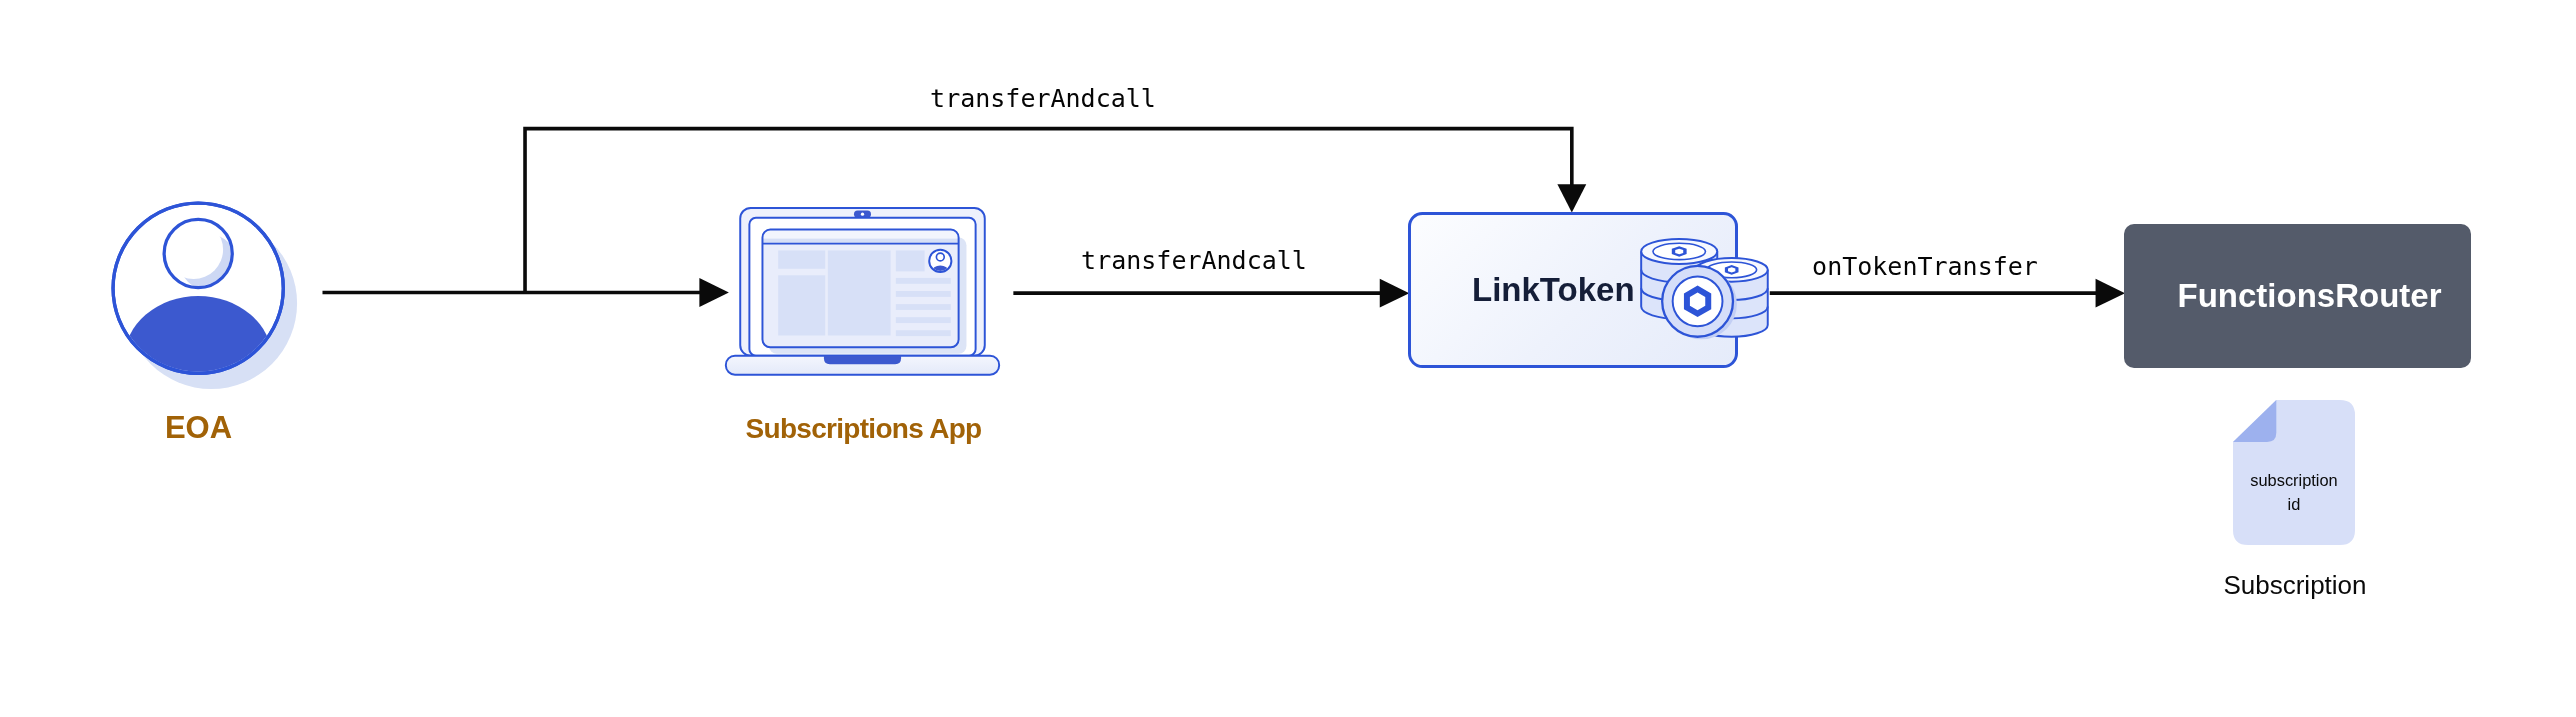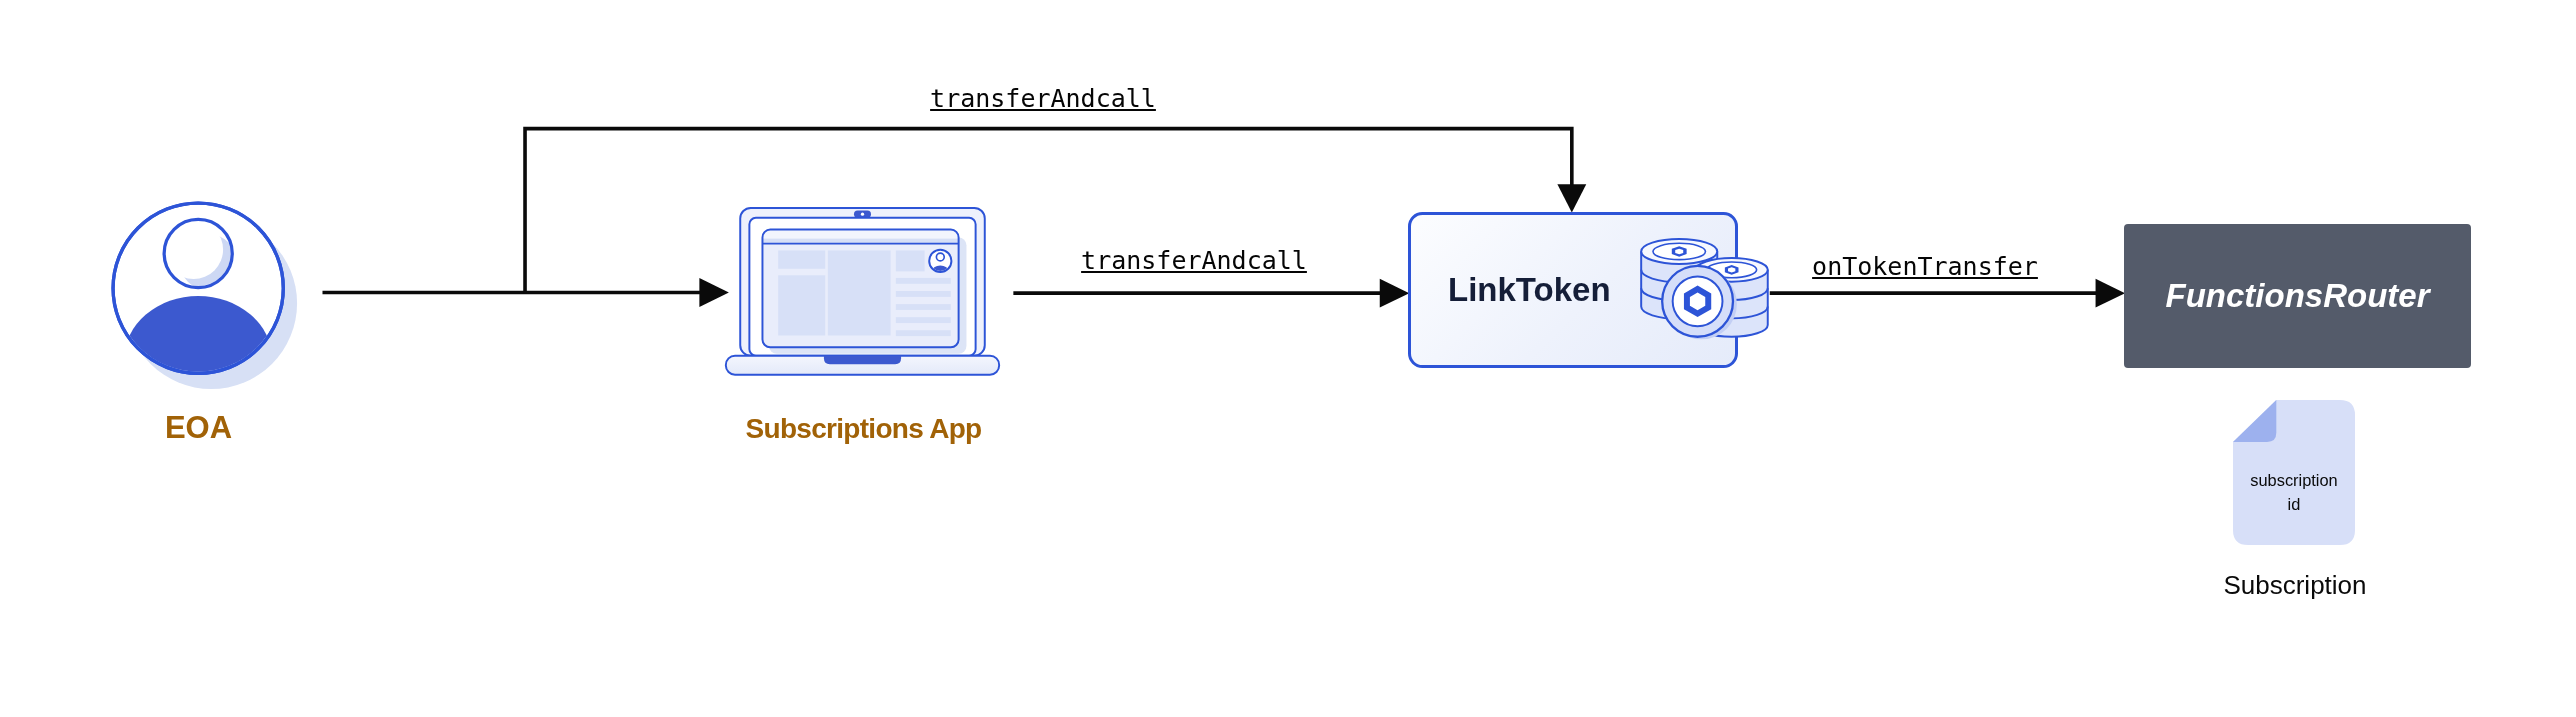--- a/index.html
+++ b/index.html
@@ -1,30 +1,30 @@
 <!DOCTYPE html>
 <html style="font-size:10.5px"><head>
 <meta charset="utf-8">
 <style>
   html,body{margin:0;padding:0;background:#ffffff;}
   body{width:2576px;height:718px;position:relative;overflow:hidden;
        font-family:"Liberation Sans",sans-serif;}
   .abs{position:absolute;}
   .edges-svg{left:0;top:0;z-index:1;}
   .node-icon{z-index:2;}
-  .box{z-index:2;box-sizing:border-box;display:flex;align-items:center;}
+  .box{z-index:2;box-sizing:border-box;display:flex;align-items:center;padding-left:24px;}
   .node-label{font-weight:bold;color:#a16207;text-align:center;z-index:2;}
   .mono-label{font-family:"DejaVu Sans Mono","Liberation Mono",monospace;
-              font-size:25px;color:#050505;text-align:center;z-index:2;white-space:nowrap;text-decoration:underline;}
+              font-size:25px;color:#050505;text-align:center;z-index:2;white-space:nowrap;}
   .linktoken-box{left:1408px;top:212px;width:330px;height:156px;
      border:3.3px solid #2d54d7;border-radius:14.4px;
      background:linear-gradient(135deg,#fcfdff 0%,#eef2fc 55%,#e5ebfa 100%);}
   .linktoken-box .box-label{font-size:33px;font-weight:bold;color:#151e38;padding-left:37px;}
   .router-box{left:2124px;top:224px;width:347px;height:144px;background:#545b6a;
-     border-radius:4px;justify-content:center;font-style:italic;}
+     border-radius:10px;justify-content:center;}
   .router-box .box-label{font-size:33px;font-weight:bold;color:#ffffff;}
   .file-text{left:2233px;top:469px;width:122px;text-align:center;font-size:16.4px;
      line-height:23.6px;color:#0a0a0a;z-index:3;}
   .caption{left:2164px;top:569px;width:262px;text-align:center;font-size:26px;
      line-height:33px;color:#0a0a0a;z-index:2;}
 </style>
 </head>
 <body>
 
 <svg class="abs edges-svg" width="2576" height="718" viewBox="0 0 3930 1095">

